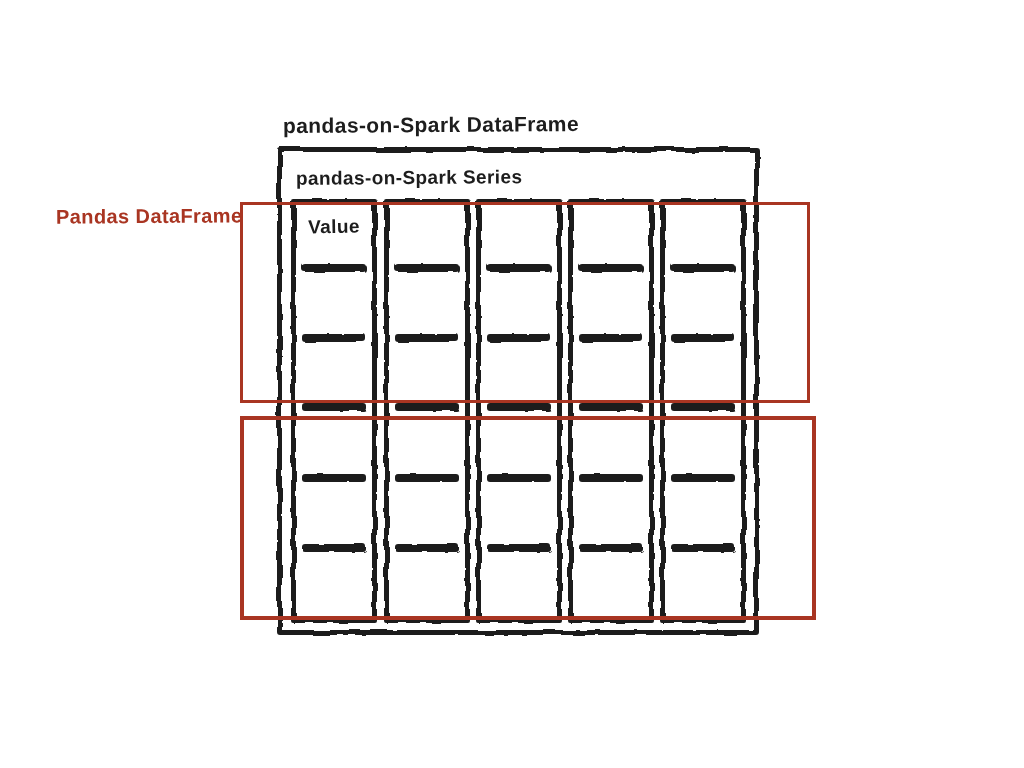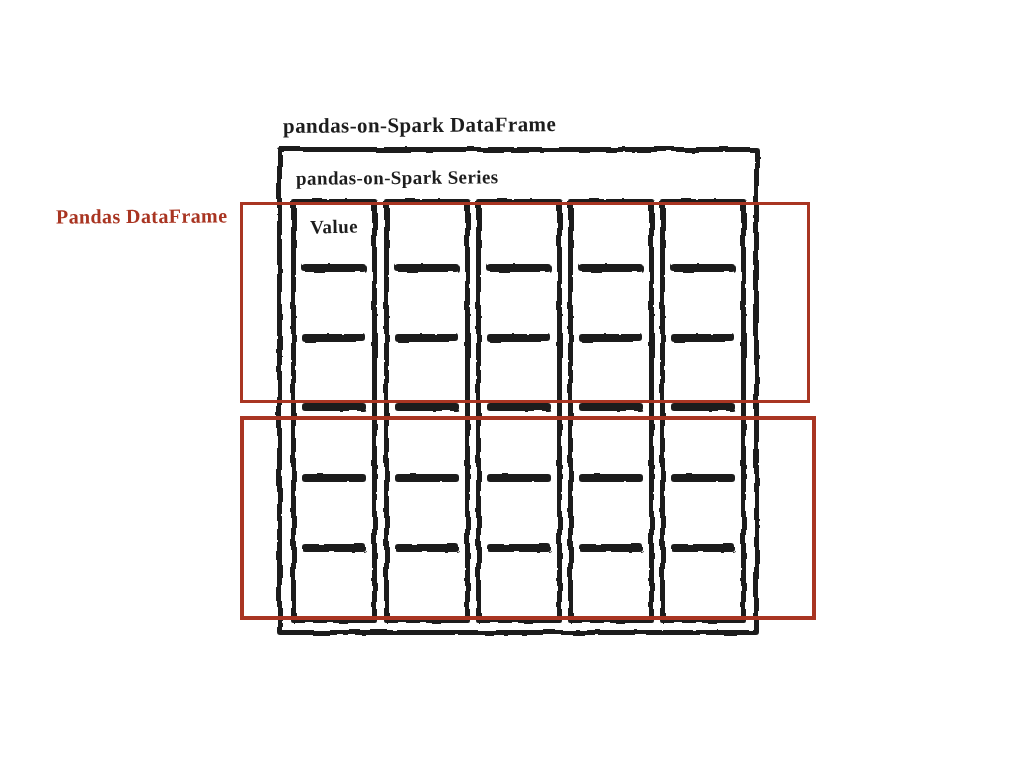--- a/index.html
+++ b/index.html
@@ -8,21 +8,21 @@
     background: #ffffff;
   }
   * { box-sizing: border-box; }
 
   .canvas {
     position: relative;
     width: 1024px;
     height: 768px;
     background: var(--paper, #ffffff);
     overflow: hidden;
-    font-family: Liberation Serif, serif;
+    font-family: Liberation Sans, sans-serif;
     color: var(--ink, #1d1d1d);
   }
 
   .hand-text {
     position: absolute;
     font-weight: 600;
     letter-spacing: 0.4px;
     white-space: nowrap;
     transform: rotate(-0.4deg);
   }

